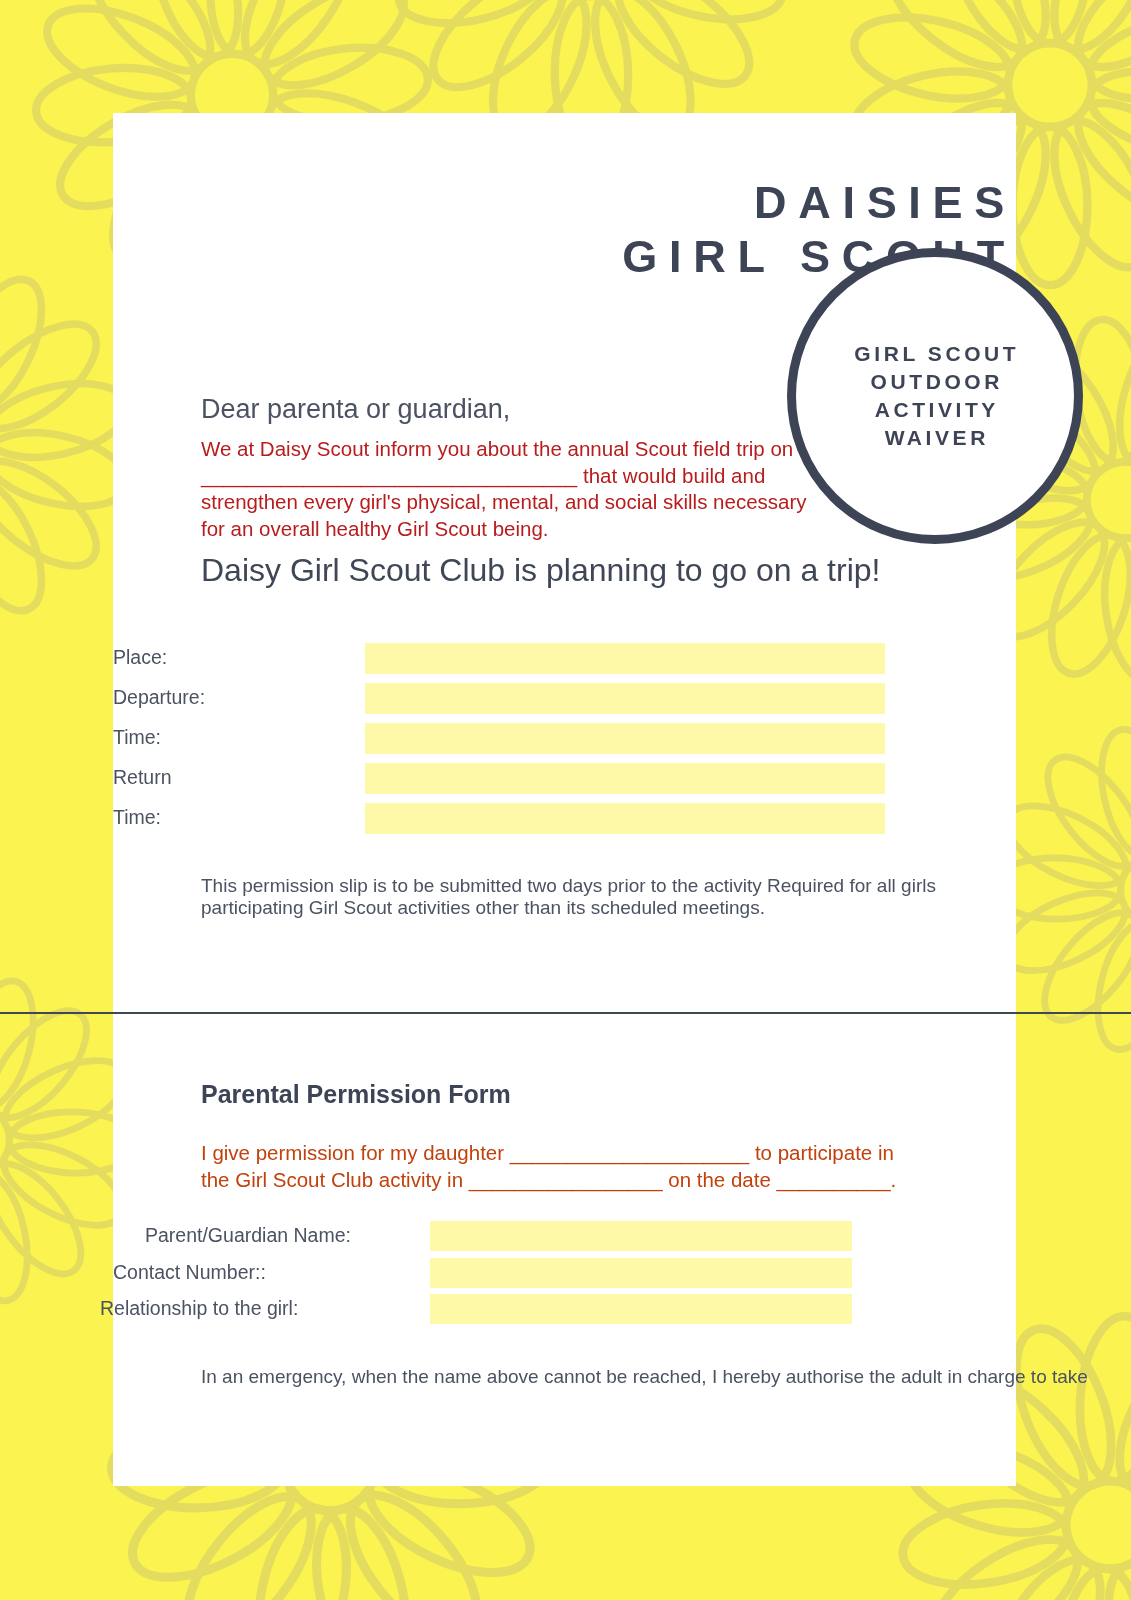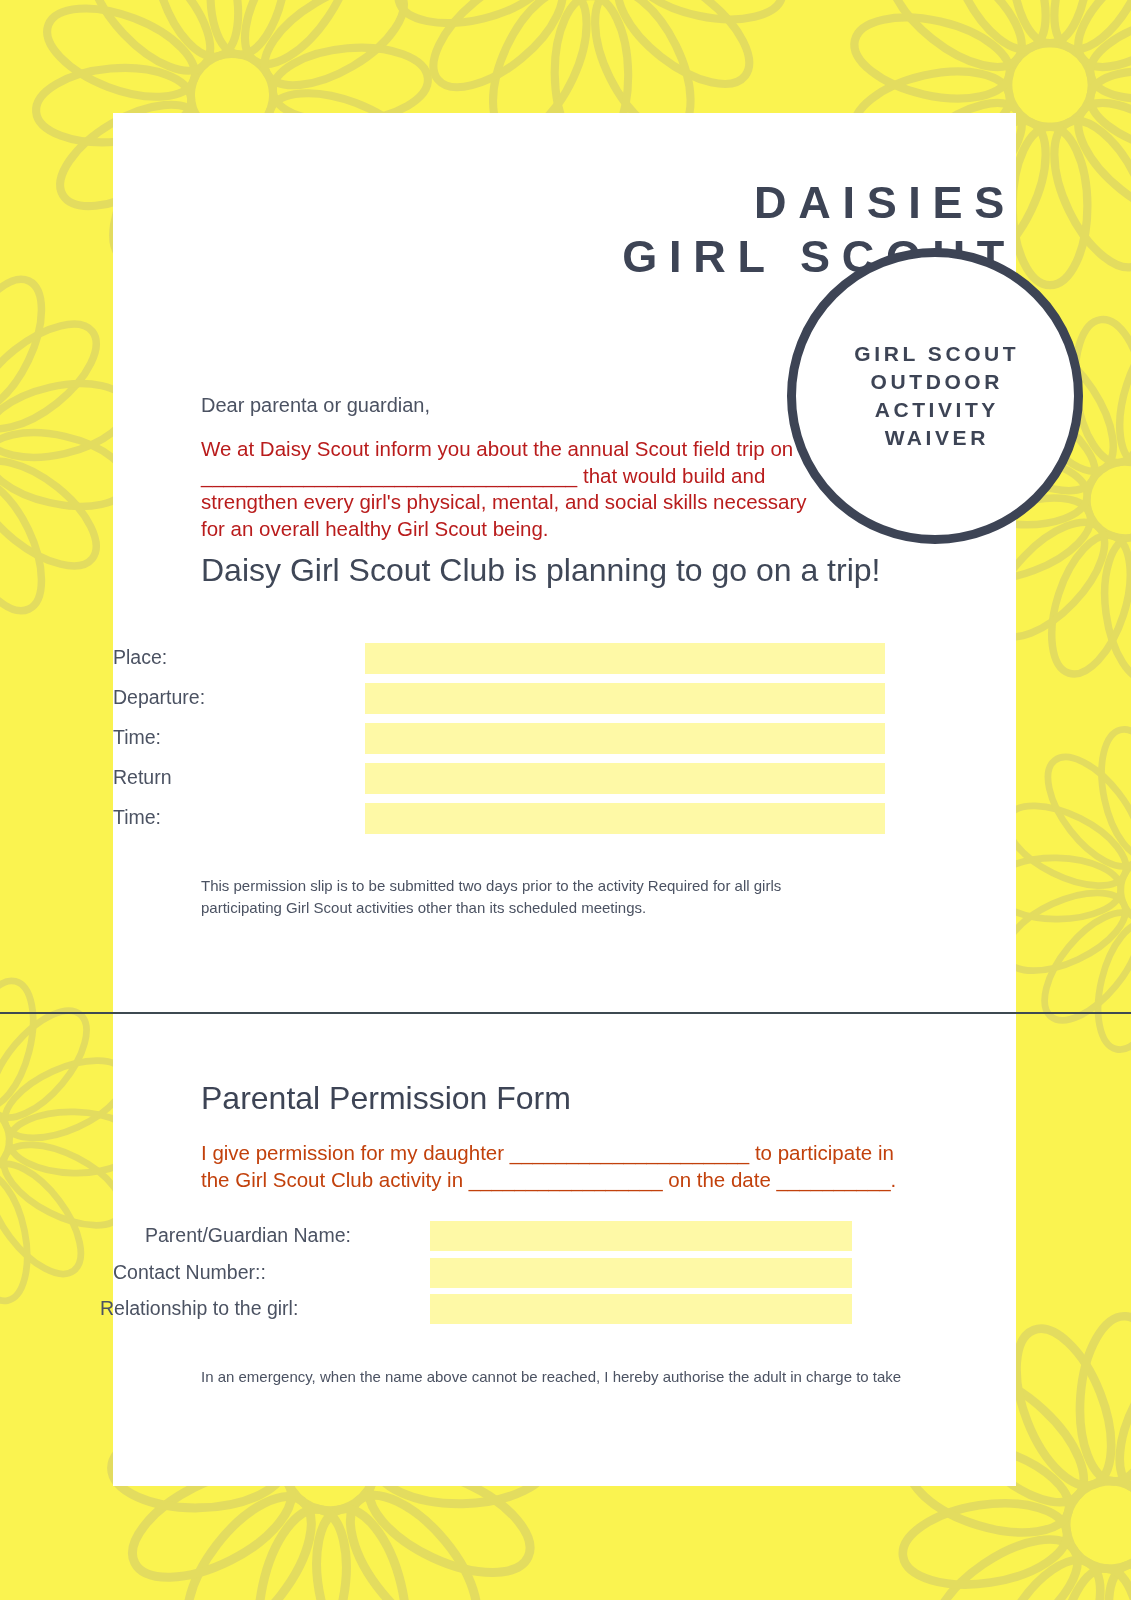--- a/index.html
+++ b/index.html
@@ -22,32 +22,32 @@
   .badge {
     position:absolute; left:787px; top:248px; width:296px; height:296px;
     border-radius:50%; background:#ffffff; border:9px solid #3D4455;
     box-sizing:border-box; z-index:4;
     display:flex; flex-direction:column; justify-content:center; align-items:center;
   }
   .badge-line {
     font-size:21px; font-weight:700; letter-spacing:0.17em; padding-left:0.17em;
     line-height:28px; color:#3D4455; white-space:nowrap;
   }
-  .salutation { left:201px; top:394px; font-size:20px; color:#4B5262; white-space:nowrap; }
+  .salutation { left:201px; top:394px; font-size:27px; color:#4B5262; white-space:nowrap; }
   .letter-body { left:201px; top:436px; font-size:20.5px; line-height:26.5px; color:#b91c1c; }
   .letter-body div { white-space:nowrap; }
   .trip-heading { left:201px; top:552px; font-size:32px; font-weight:500; color:#3F4757; white-space:nowrap; }
   .field-label {
     text-align:left; font-size:19.5px; color:#4B5262; white-space:nowrap; z-index:2; position:absolute;
   }
   .field-bar { position:absolute; background:#FEF9A6; z-index:2; }
-  .small-note { font-size:15px; line-height:21.5px; color:#4B5262; }
+  .small-note { font-size:19px; line-height:21.5px; color:#4B5262; }
   .small-note div { white-space:nowrap; }
   .divider { position:absolute; left:0; top:1012px; width:1131px; height:2px; background:#3E4A51; z-index:3; }
-  .perm-heading { left:201px; top:1080px; font-size:32px; font-weight:400; color:#3D4455; white-space:nowrap; }
+  .perm-heading { left:201px; top:1080px; font-size:25px; font-weight:700; color:#3D4455; white-space:nowrap; }
   .perm-body { left:201px; top:1139px; font-size:20.5px; line-height:27px; color:#c2410c; }
   .perm-body div { white-space:nowrap; }
 </style>
 </head>
 <body>
 
 <div class="page">
 
   <svg class="flowers" width="1131" height="1600" viewBox="0 0 1131 1600">
     <defs>

